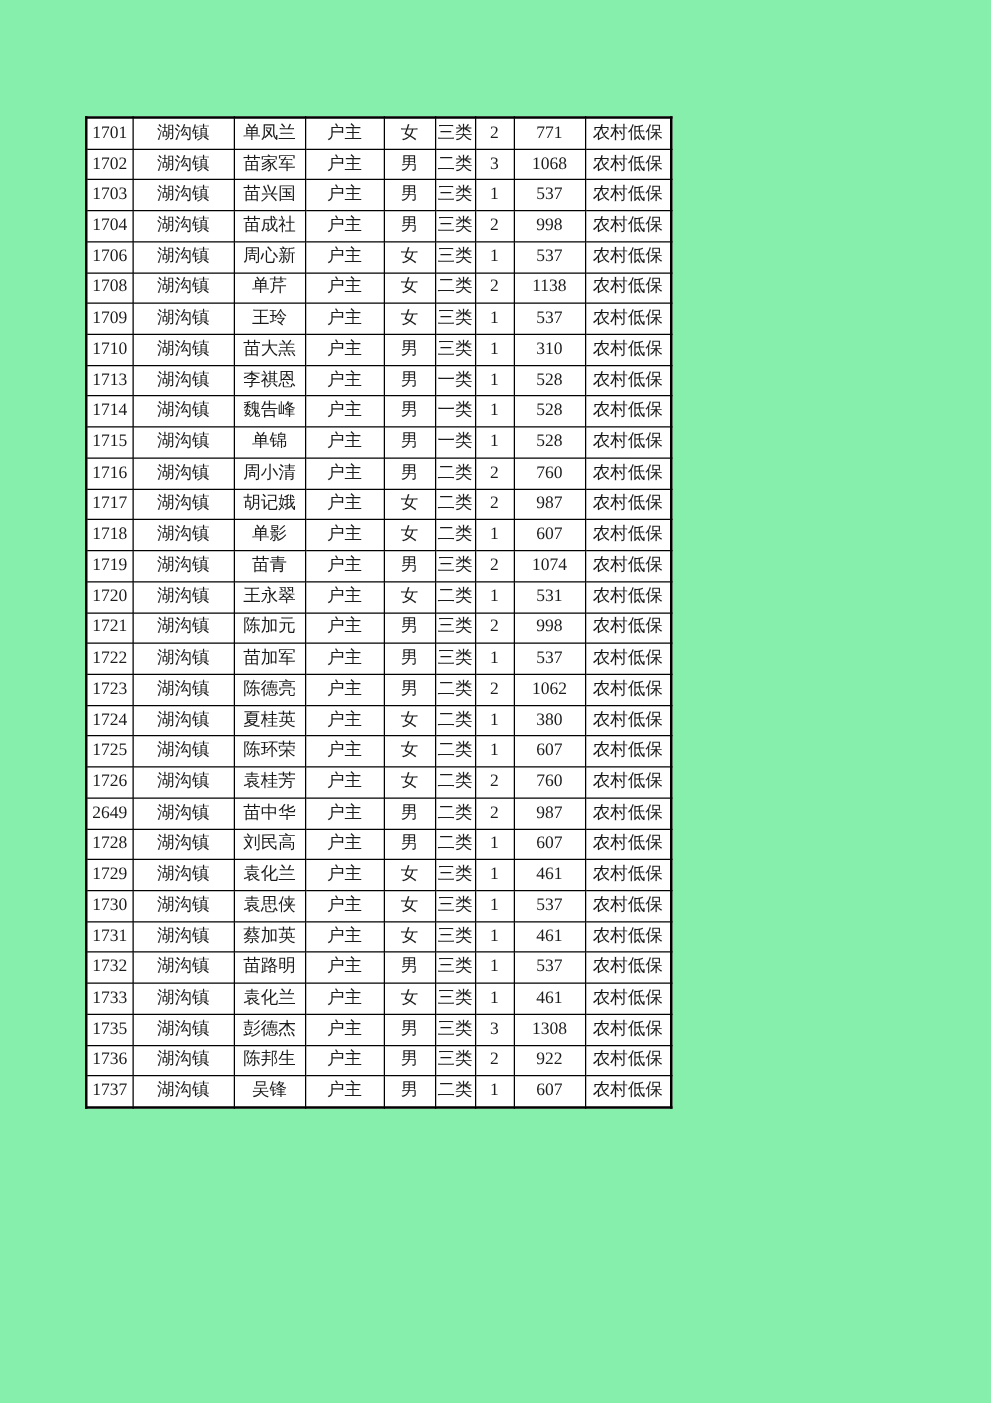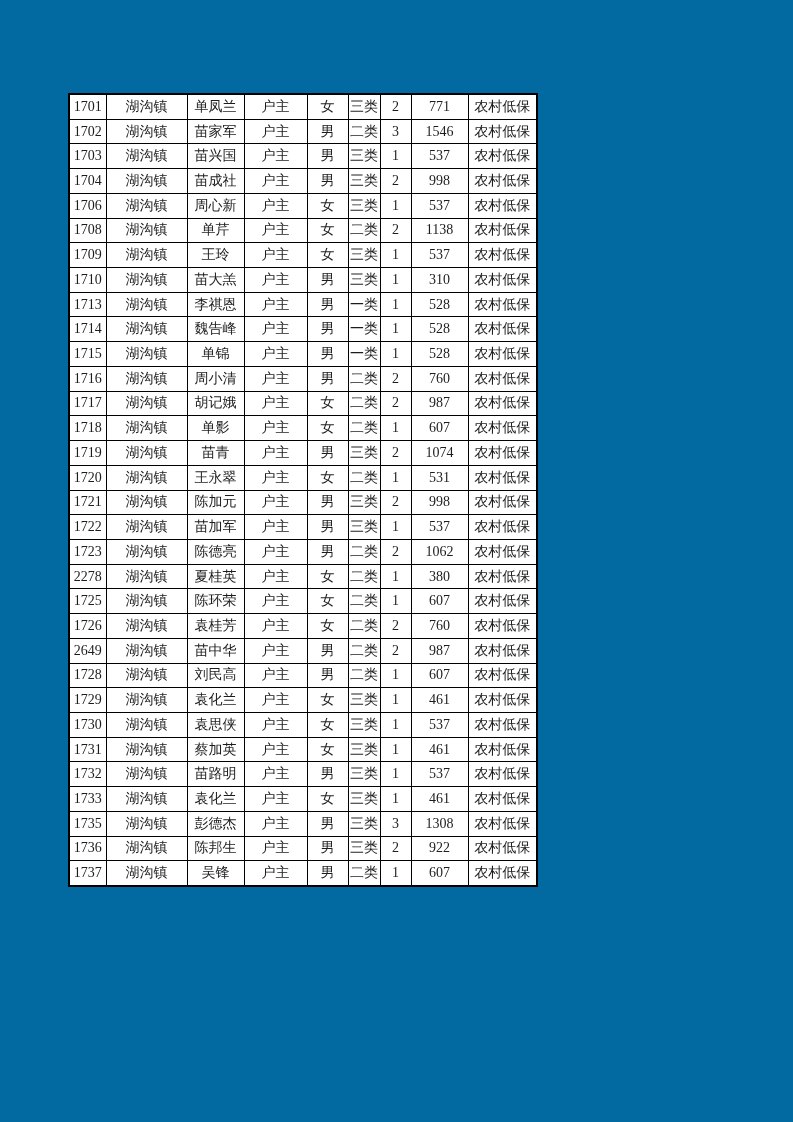--- a/index.html
+++ b/index.html
@@ -4,21 +4,21 @@
 <style>
   html, body {
     margin: 0;
     padding: 0;
     background: #ffffff;
   }
   .page {
     position: relative;
     width: 793px;
     height: 1122px;
-    background: #0369a1;
+    background: #86efac;
     overflow: hidden;
     font-family: "Liberation Serif", "DejaVu Serif", serif;
   }
   table.benefits {
     position: absolute;
     left: 68px;
     top: 93px;
     border-collapse: collapse;
     table-layout: fixed;
     width: 468px;
@@ -76,21 +76,21 @@
     <td>农村低保</td>
   </tr>
         <tr>
     <td>1702</td>
     <td>湖沟镇</td>
     <td>苗家军</td>
     <td>户主</td>
     <td>男</td>
     <td>二类</td>
     <td>3</td>
-    <td>1546</td>
+    <td>1068</td>
     <td>农村低保</td>
   </tr>
         <tr>
     <td>1703</td>
     <td>湖沟镇</td>
     <td>苗兴国</td>
     <td>户主</td>
     <td>男</td>
     <td>三类</td>
     <td>1</td>
@@ -267,21 +267,21 @@
     <td>湖沟镇</td>
     <td>陈德亮</td>
     <td>户主</td>
     <td>男</td>
     <td>二类</td>
     <td>2</td>
     <td>1062</td>
     <td>农村低保</td>
   </tr>
         <tr>
-    <td>2278</td>
+    <td>1724</td>
     <td>湖沟镇</td>
     <td>夏桂英</td>
     <td>户主</td>
     <td>女</td>
     <td>二类</td>
     <td>1</td>
     <td>380</td>
     <td>农村低保</td>
   </tr>
         <tr>

